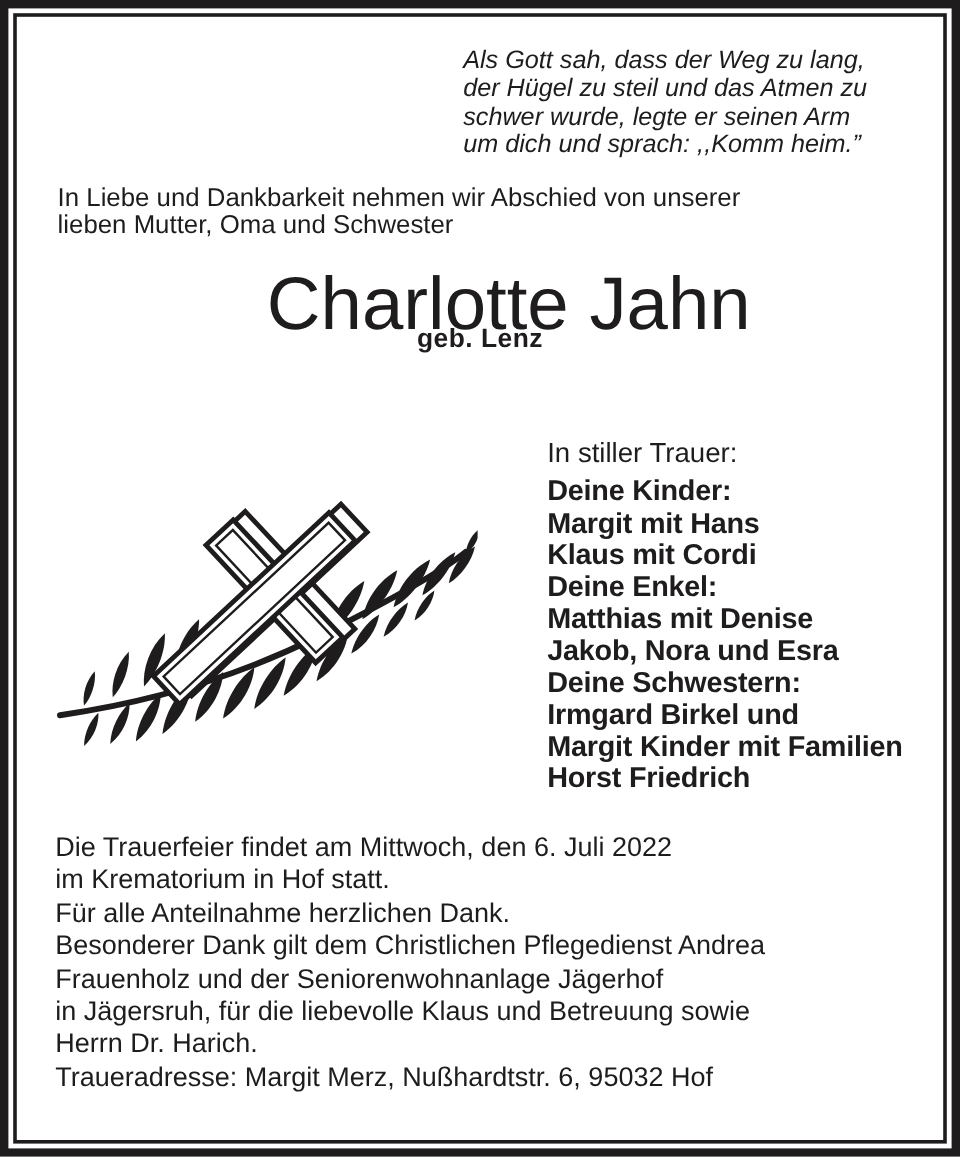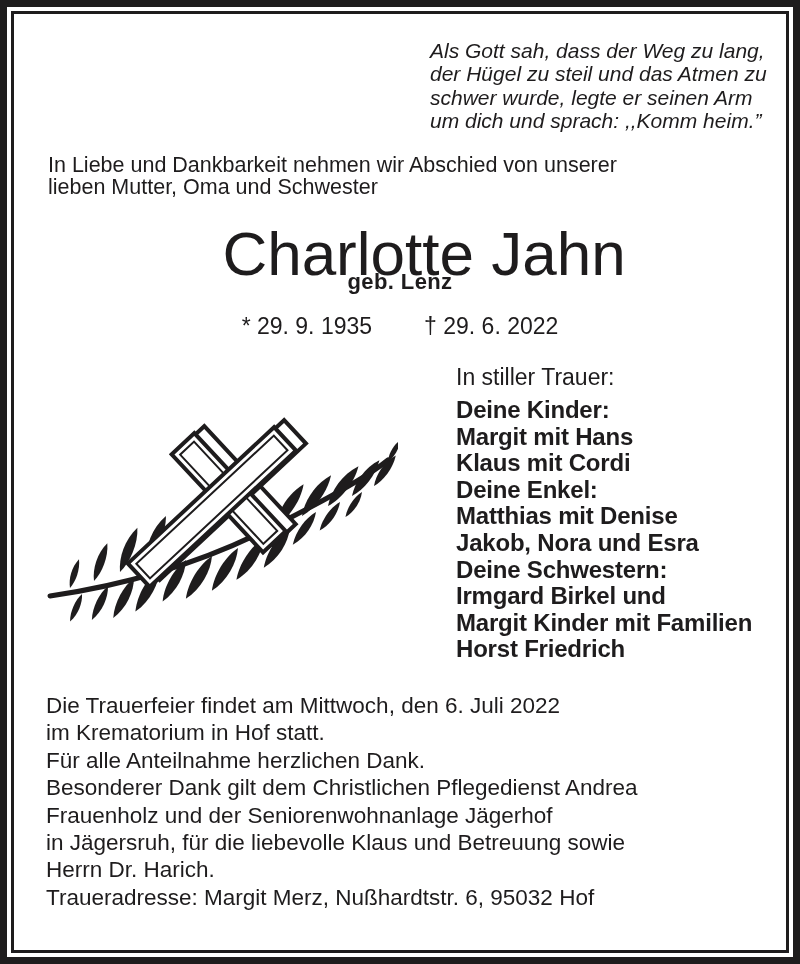--- a/index.html
+++ b/index.html
@@ -18,21 +18,20 @@
     position: relative;
     background: #fff;
     color: var(--ink);
     font-family: "Liberation Sans", sans-serif;
   }
   .quote {
     position: absolute; left: 372px; top: 25px;
     font-style: italic;
     font-size: 21px; line-height: 23.4px;
     white-space: nowrap;
-    margin-left: 44px;
   }
   .intro {
     position: absolute; left: 34px; top: 140px;
     font-size: 21.5px; line-height: 22.4px;
     white-space: nowrap;
   }
   .name {
     position: absolute; left: 0; top: 188px; width: 100%;
     margin: 16px;
     text-align: center;
@@ -82,24 +81,20 @@
 
     <div class="intro">
         <div>In Liebe und Dankbarkeit nehmen wir Abschied von unserer</div>
         <div>lieben Mutter, Oma und Schwester</div>
       </div>
 
     <h1 class="name">Charlotte Jahn</h1>
 
     <div class="maiden">geb. Lenz</div>
 
-    <div class="dates">
-      <span>* 29. 9. 1935</span>
-      <span>† 29. 6. 2022</span>
-    </div>
 
     <svg class="art" width="362" height="212" viewBox="0 0 362 212" xmlns="http://www.w3.org/2000/svg">
       <defs>
         <path id="leafShape" d="M0,0 C-6,-14 -6,-34 3,-50 C9,-34 7,-13 0,0 Z"></path>
       </defs>
 
       <g>
         <path class="ink-line" stroke-width="5" stroke-linecap="round" d="M14,186 C90,175 160,155 230,120 C290,90 330,68 352,50"></path>
         <g class="ink-fill">
           <use href="#leafShape" xlink:href="#leafShape" transform="translate(34,178) rotate(14) scale(0.6)"></use>

